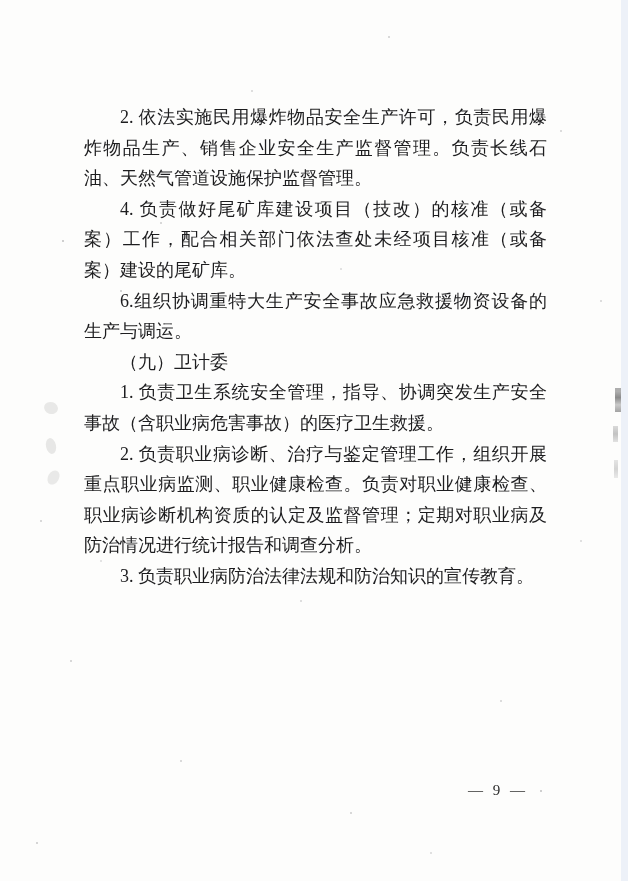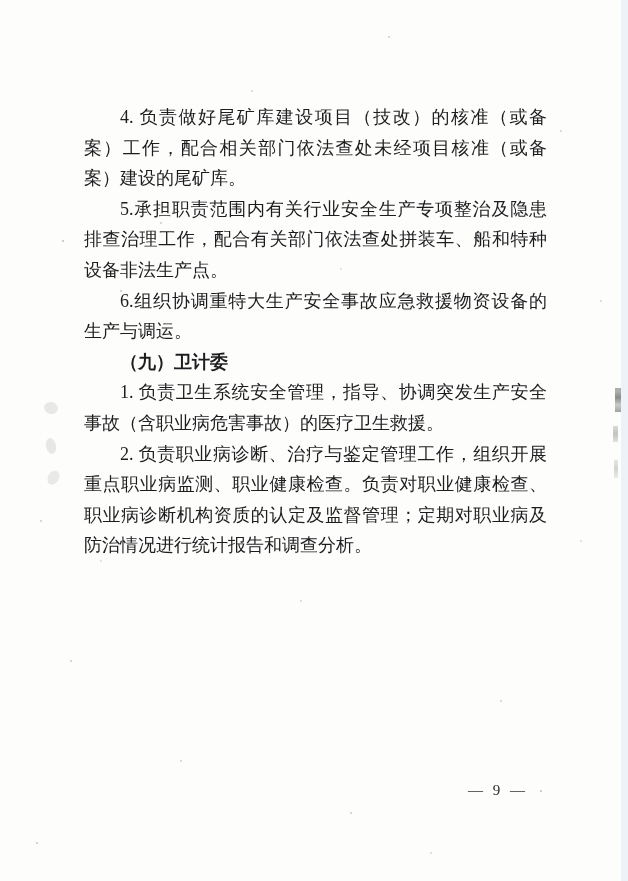--- a/index.html
+++ b/index.html
@@ -38,21 +38,21 @@
     line-height: 30.6px;
     color: #1d1d1f;
     text-align: justify;
   }
   .content p {
     margin: 0;
     padding: 0;
     text-indent: 2em;
   }
   .content p.heading {
-    font-weight: bold;
+    font-weight: normal;
   }
   .page-number {
     position: absolute;
     left: 468px;
     top: 782px;
     font-size: 15px;
     letter-spacing: 3px;
     color: #2b2b2b;
     white-space: nowrap;
   }
@@ -99,22 +99,23 @@
   <div class="edge-strip"></div>
   <div class="specks"></div>
   <div class="smudge smudge-a"></div>
   <div class="smudge smudge-b"></div>
   <div class="smudge smudge-c"></div>
   <div class="mark mark-a"></div>
   <div class="mark mark-b"></div>
   <div class="mark mark-c"></div>
 
   <main class="content" id="content">
+      <p class="body">2. 依法实施民用爆炸物品安全生产许可，负责民用爆炸物品生产、销售企业安全生产监督管理。负责长线石油、天然气管道设施保护监督管理。</p>
       <p class="body">4. 负责做好尾矿库建设项目（技改）的核准（或备案）工作，配合相关部门依法查处未经项目核准（或备案）建设的尾矿库。</p>
-      <p class="body">5.承担职责范围内有关行业安全生产专项整治及隐患排查治理工作，配合有关部门依法查处拼装车、船和特种设备非法生产点。</p>
       <p class="body">6.组织协调重特大生产安全事故应急救援物资设备的生产与调运。</p>
       <p class="heading">（九）卫计委</p>
       <p class="body">1. 负责卫生系统安全管理，指导、协调突发生产安全事故（含职业病危害事故）的医疗卫生救援。</p>
       <p class="body">2. 负责职业病诊断、治疗与鉴定管理工作，组织开展重点职业病监测、职业健康检查。负责对职业健康检查、职业病诊断机构资质的认定及监督管理；定期对职业病及防治情况进行统计报告和调查分析。</p>
+      <p class="body">3. 负责职业病防治法律法规和防治知识的宣传教育。</p>
     </main>
 
   <div class="page-number">— 9 —</div>
 </div>
 
 </body></html>

